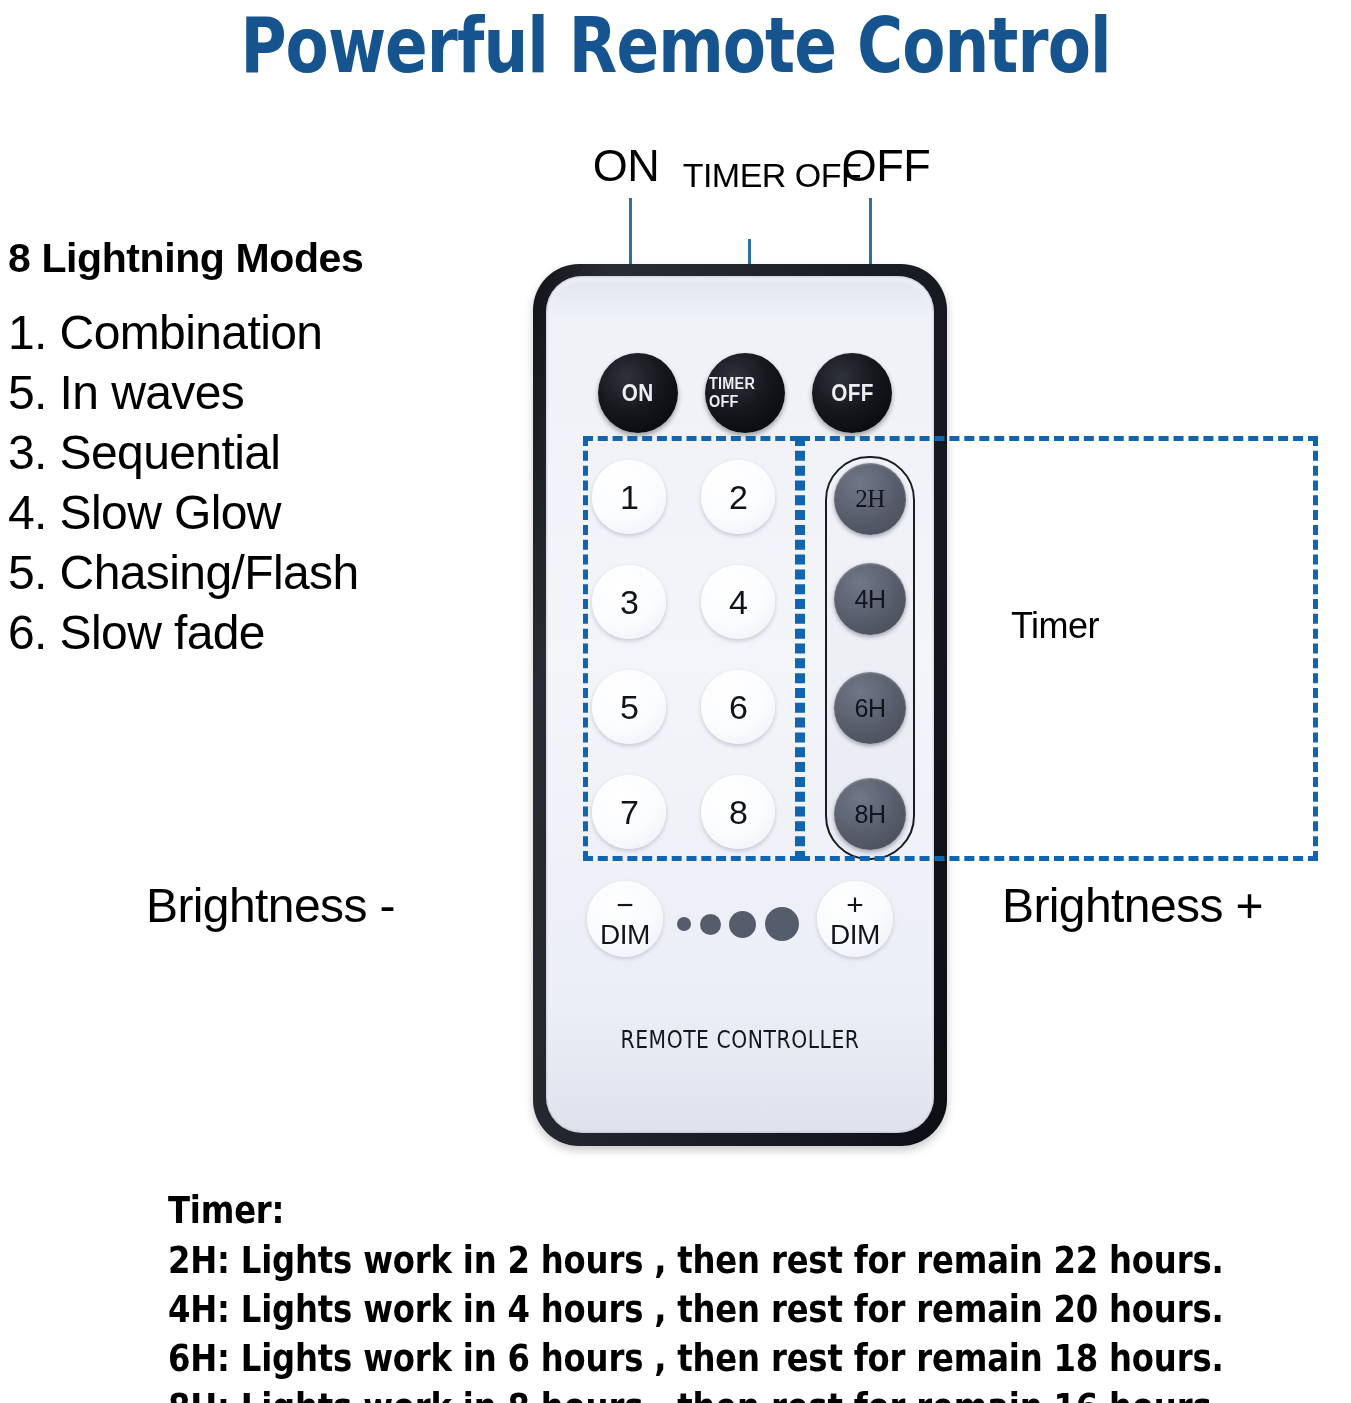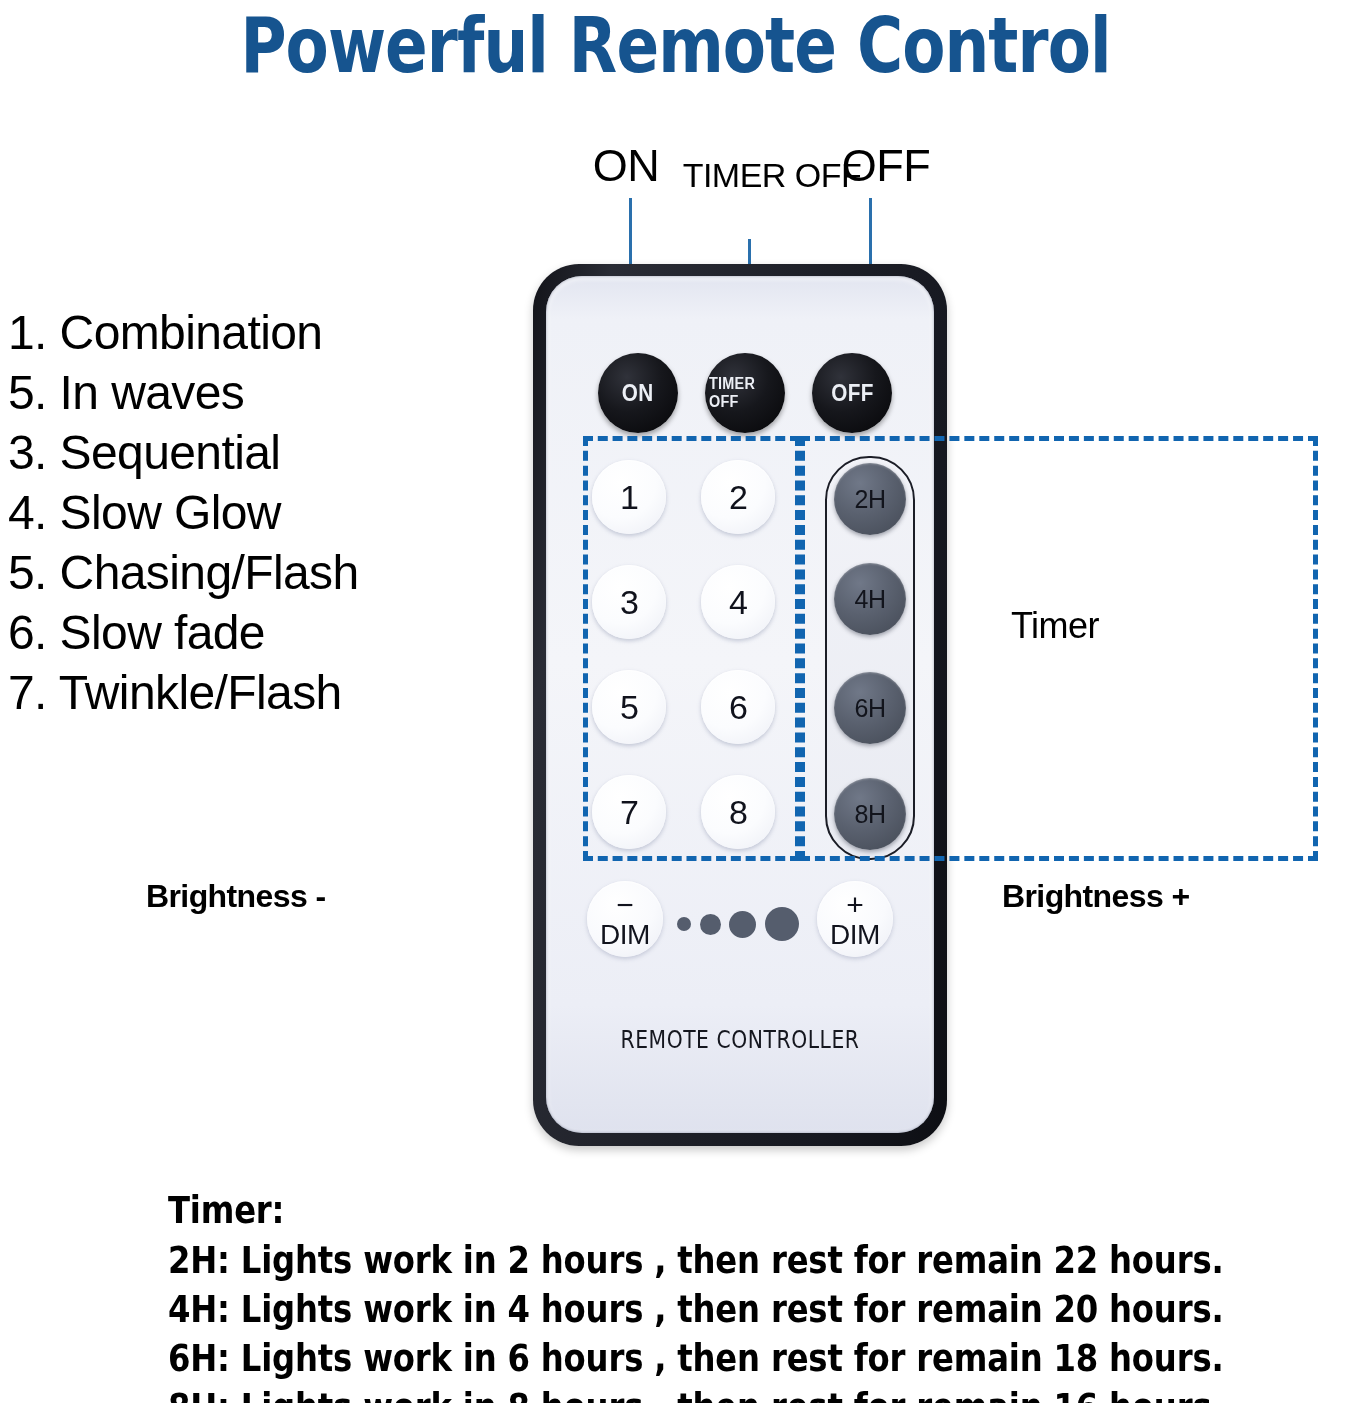--- a/index.html
+++ b/index.html
@@ -238,24 +238,23 @@
     top: 605px;
     width: 310px;
     text-align: center;
     font-size: 36px;
     letter-spacing: -0.5px;
   }
 
   
   .brightness {
     position: absolute;
-    font-size: 32px;
+    font-size: 48px;
     letter-spacing: -0.6px;
     white-space: nowrap;
-    font-weight: bold;
   }
   .brightness-minus { left: 146px; top: 878px; }
   .brightness-plus  { left: 1002px; top: 878px; }
 
   
   .timer-desc {
     position: absolute;
     left: 168px;
     top: 1186px;
     width: 1120px;
@@ -276,28 +275,28 @@
     white-space: nowrap;
   }
 </style>
 </head>
 <body>
 
 <div id="page">
 
   <div class="title">Powerful Remote Control</div>
 
+  <div class="modes-heading">8 Lightning Modes</div>
   <div class="modes-list">
     <div class="mode-item">1. Combination</div>
     <div class="mode-item">5. In waves</div>
     <div class="mode-item">3. Sequential</div>
     <div class="mode-item">4. Slow Glow</div>
     <div class="mode-item">5. Chasing/Flash</div>
     <div class="mode-item">6. Slow fade</div>
-    <div class="mode-item">7. Twinkle/Flash</div>
   </div>
 
   <div class="callout callout-on">ON</div>
   <div class="callout callout-timeroff">TIMER OFF</div>
   <div class="callout callout-off">OFF</div>
 
   <div class="leader leader-on"></div>
   <div class="leader leader-timeroff"></div>
   <div class="leader leader-off"></div>
 
@@ -317,21 +316,21 @@
       <div class="num-btn" style="left:46px;  top:184px;">1</div>
       <div class="num-btn" style="left:155px; top:184px;">2</div>
       <div class="num-btn" style="left:46px;  top:289px;">3</div>
       <div class="num-btn" style="left:155px; top:289px;">4</div>
       <div class="num-btn" style="left:46px;  top:394px;">5</div>
       <div class="num-btn" style="left:155px; top:394px;">6</div>
       <div class="num-btn" style="left:46px;  top:499px;">7</div>
       <div class="num-btn" style="left:155px; top:499px;">8</div>
 
       <div class="timer-pill">
-        <div class="timer-btn" style="top:5px;">2H</div>
+        <div class="timer-btn" style="top:5px;font-family:Liberation Serif, serif;">2H</div>
         <div class="timer-btn" style="top:105px;">4H</div>
         <div class="timer-btn" style="top:214px;">6H</div>
         <div class="timer-btn" style="top:320px;">8H</div>
       </div>
 
       <div class="dim-btn dim-minus">
         <span class="dim-sign">−</span>
         <span class="dim-word">DIM</span>
       </div>
 

